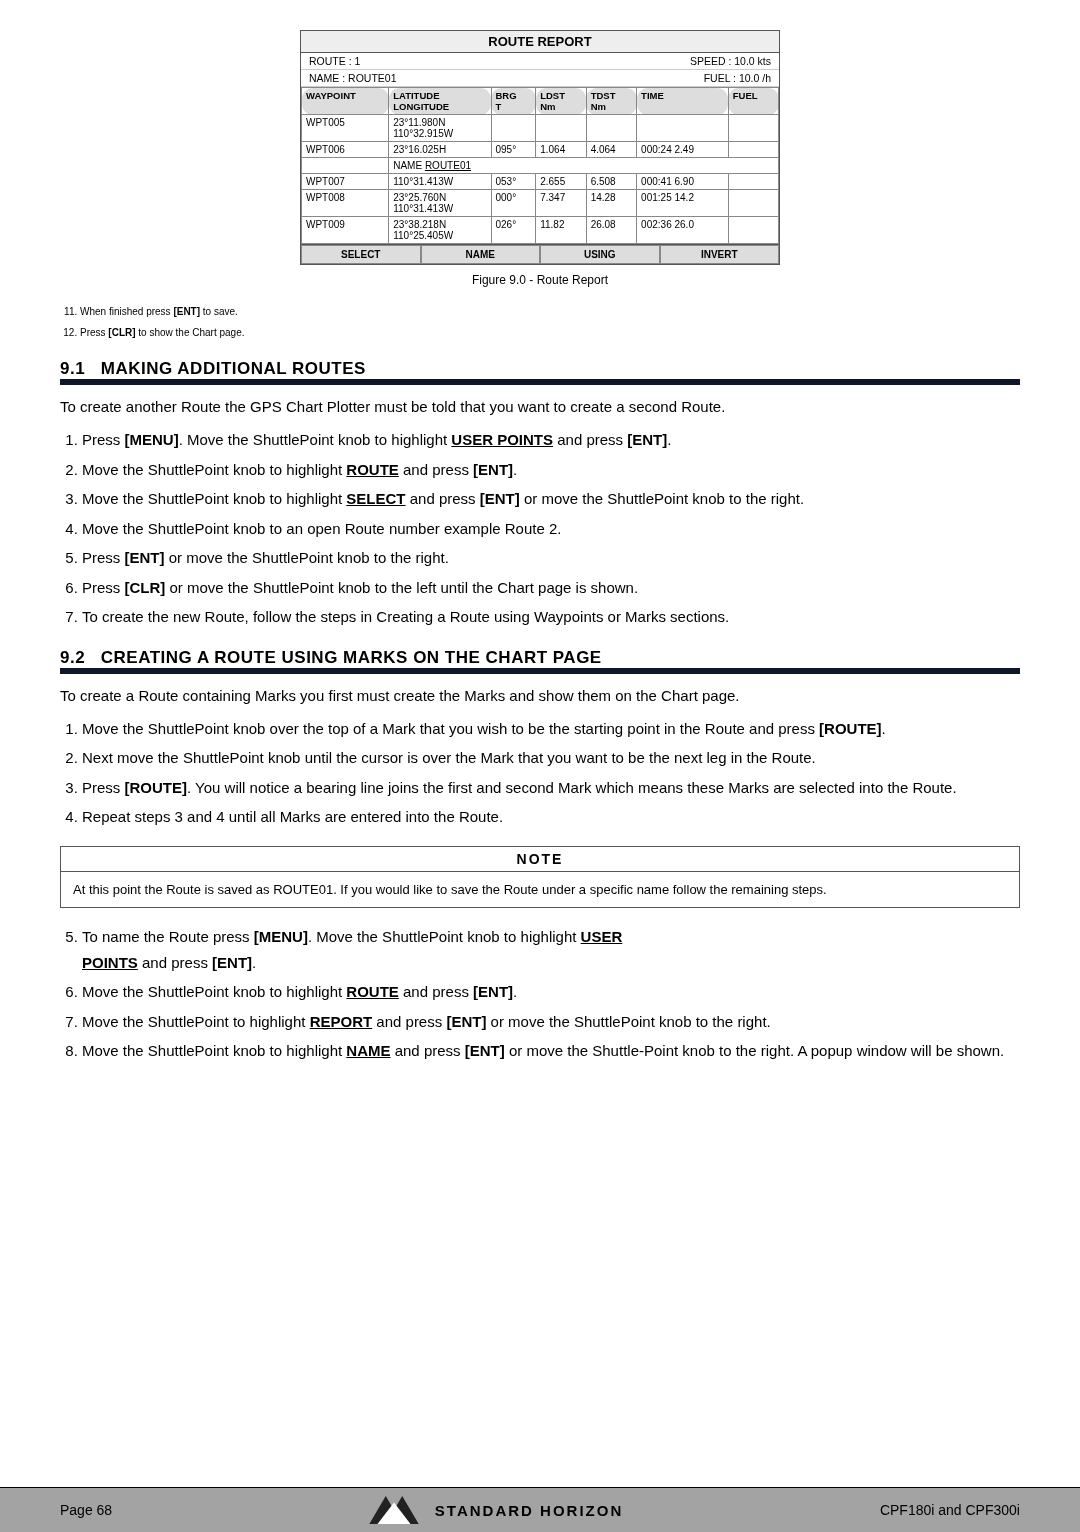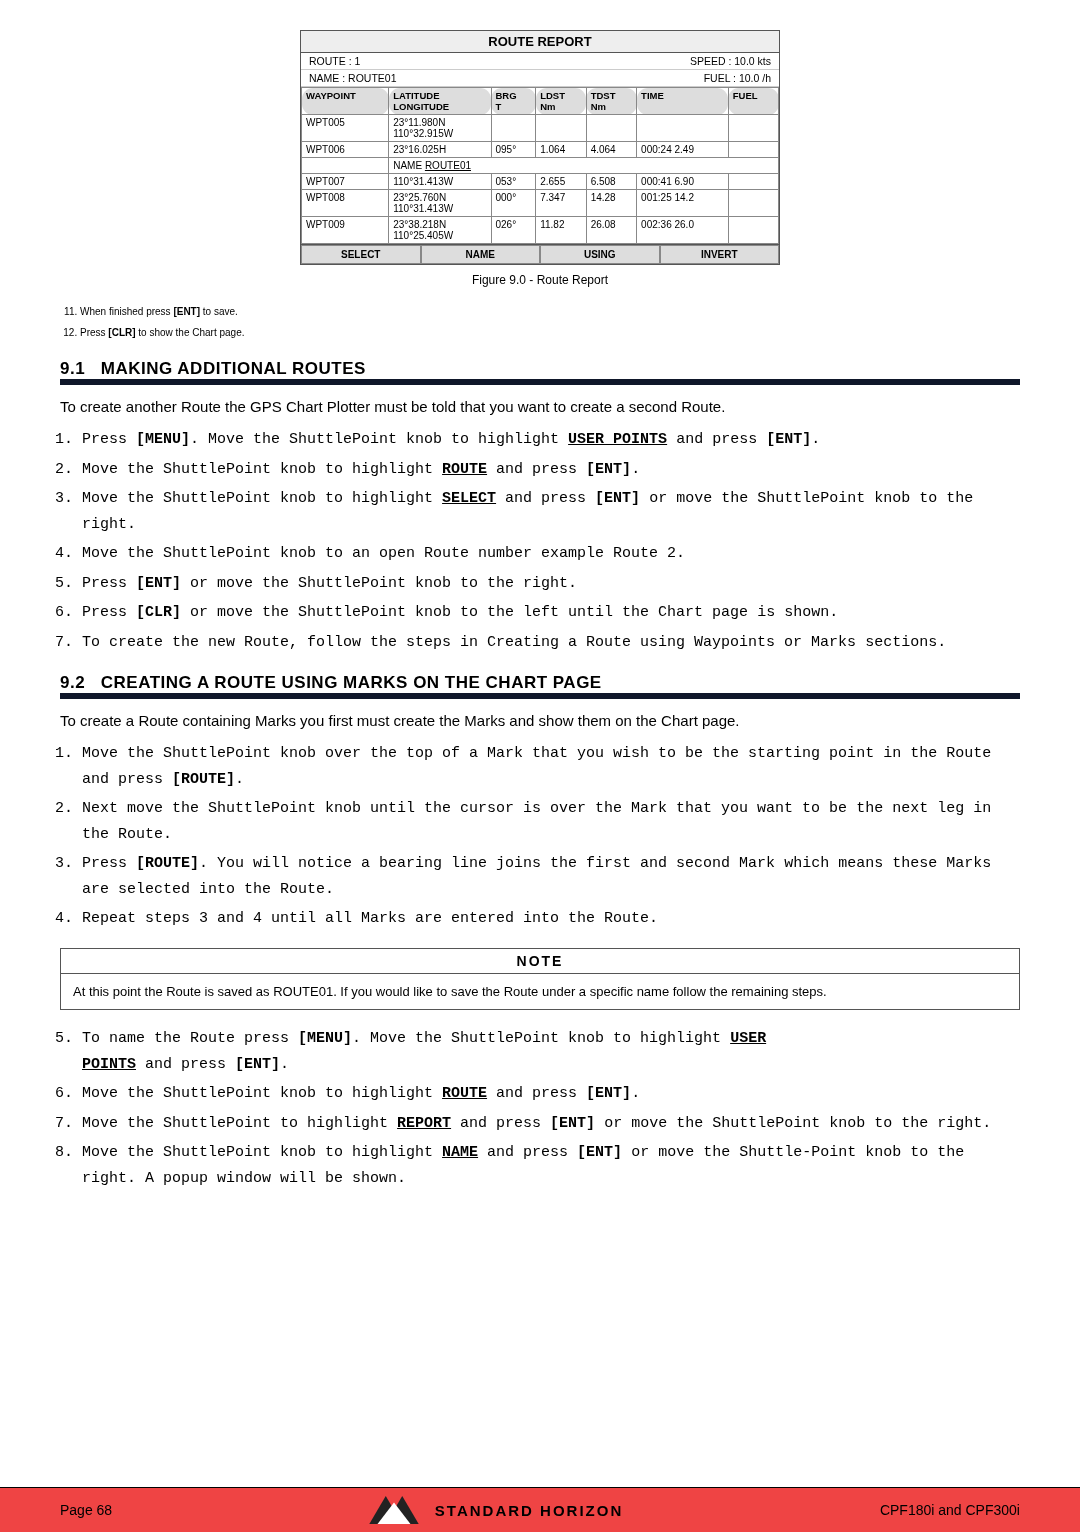--- a/index.html
+++ b/index.html
@@ -142,21 +142,21 @@
     .page-footer {
       position: fixed;
       bottom: 0;
       left: 0;
       width: 1080px;
       border-top: 1.5px solid #000;
       display: flex;
       justify-content: space-between;
       align-items: center;
       padding: 8px 60px;
-      background: #ef4444;
+      background: #a3a3a3;
       font-size: 14px;
     }
 
     .footer-logo {
       display: flex;
       align-items: center;
       gap: 16px;
     }
 
     .logo-icon {
@@ -171,21 +171,20 @@
     }
 
     
     strong { font-weight: bold; }
     u { text-decoration: underline; }
 
     .ordered-list {
       margin: 8px 0 8px 22px;
       font-size: 15px;
       line-height: 1.7;
-      font-family: Liberation Mono, monospace;
     }
 
     .ordered-list li {
       margin-bottom: 4px;
     }
   </style>
 </head>
 <body>
 
 <div class="route-report-container">

